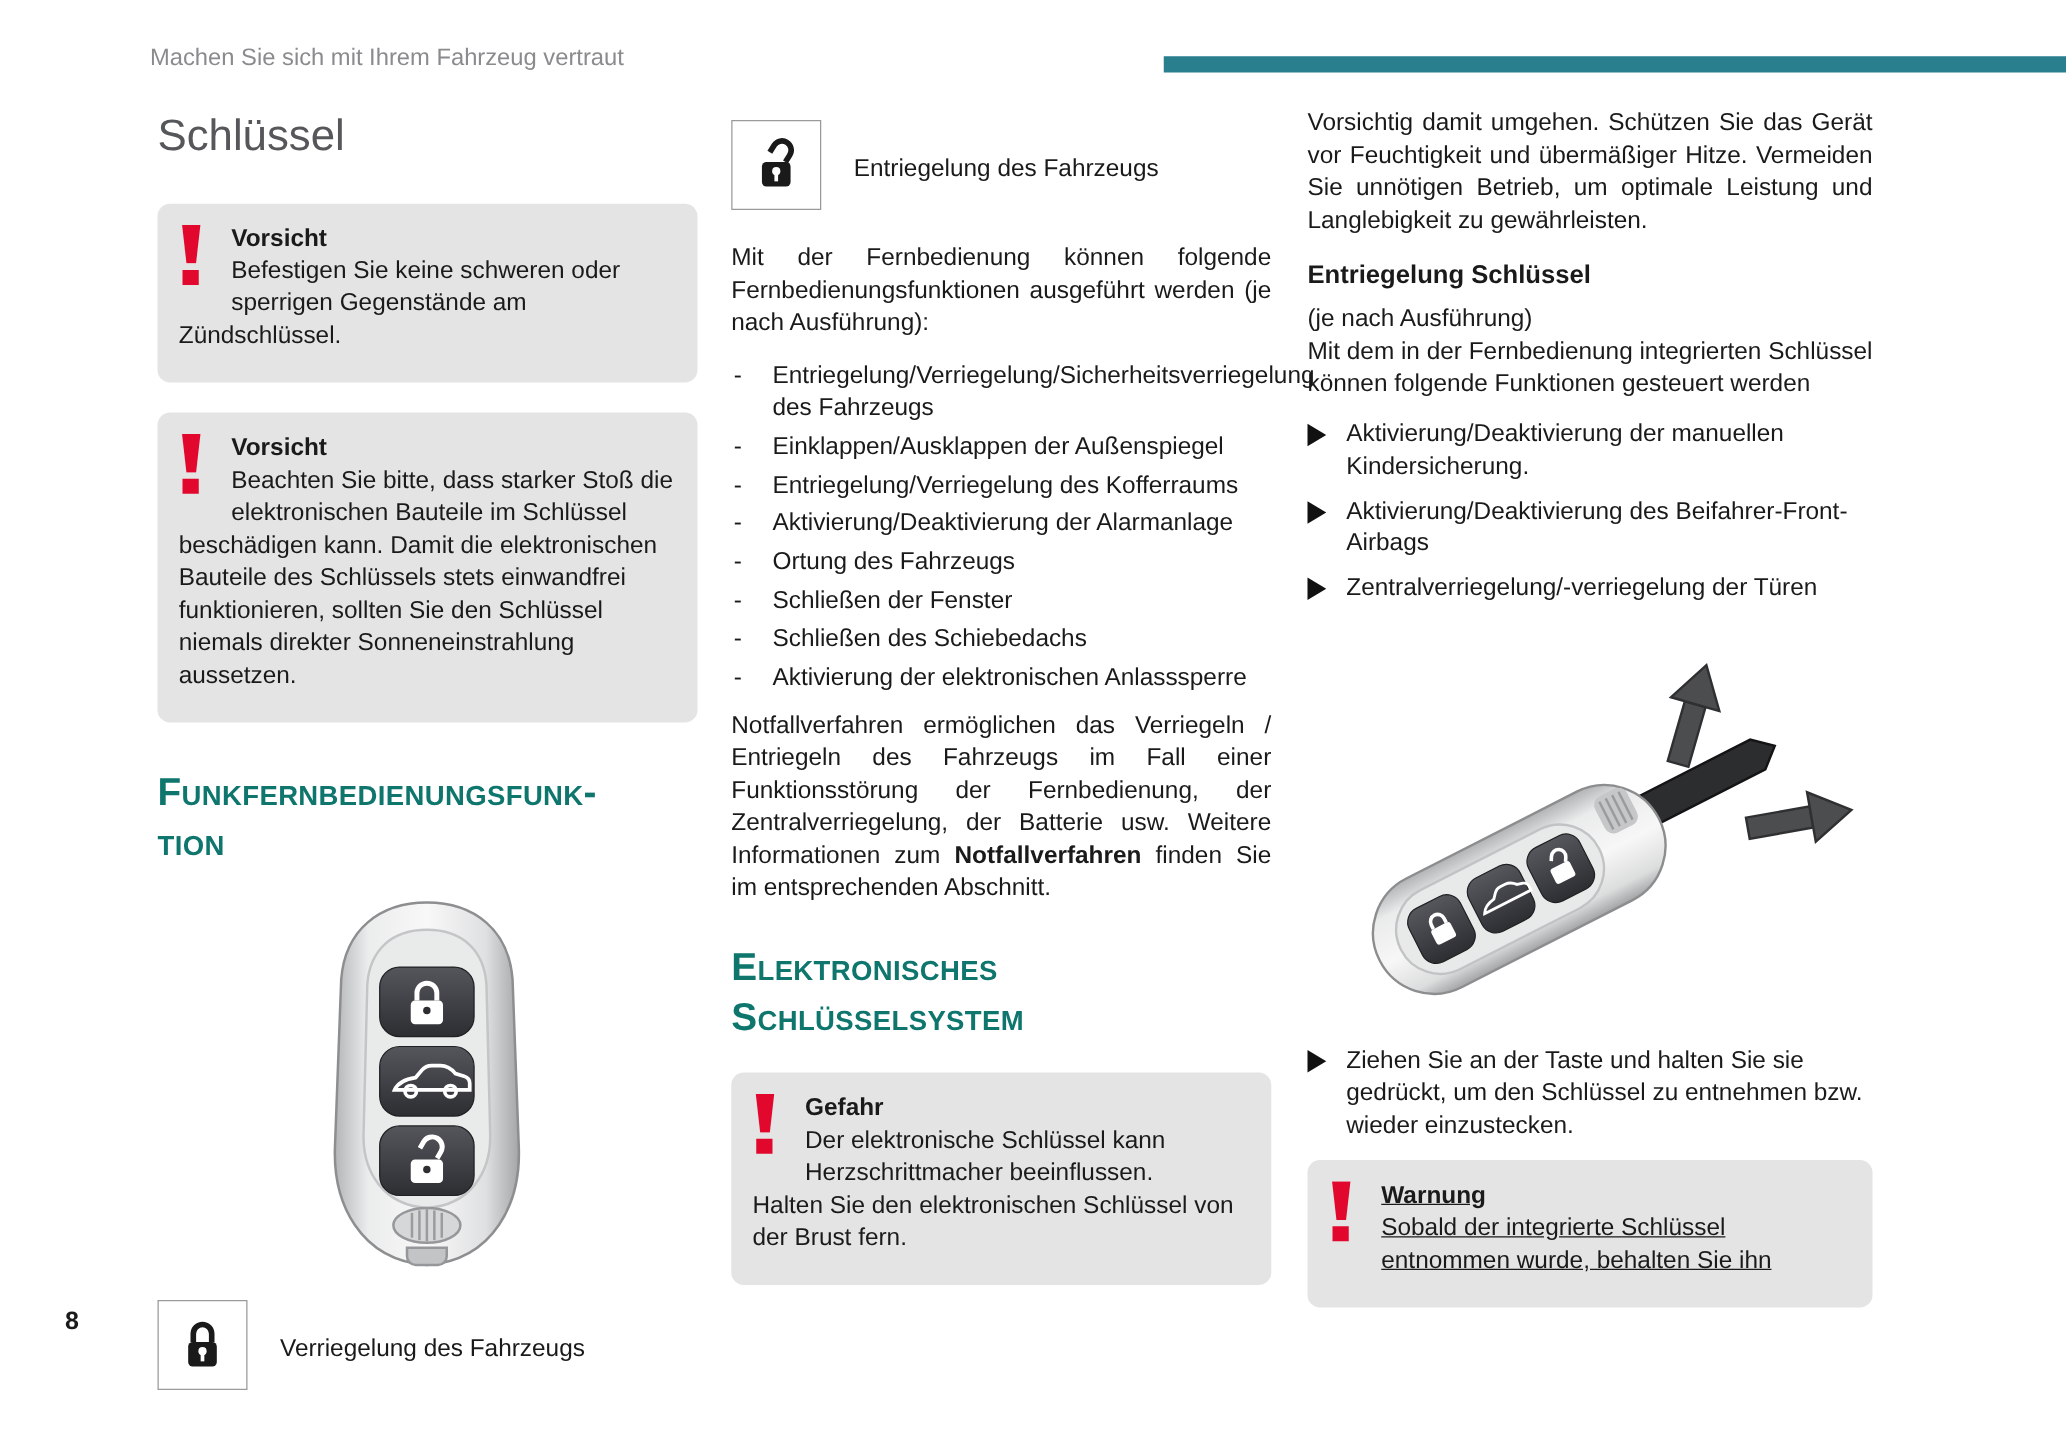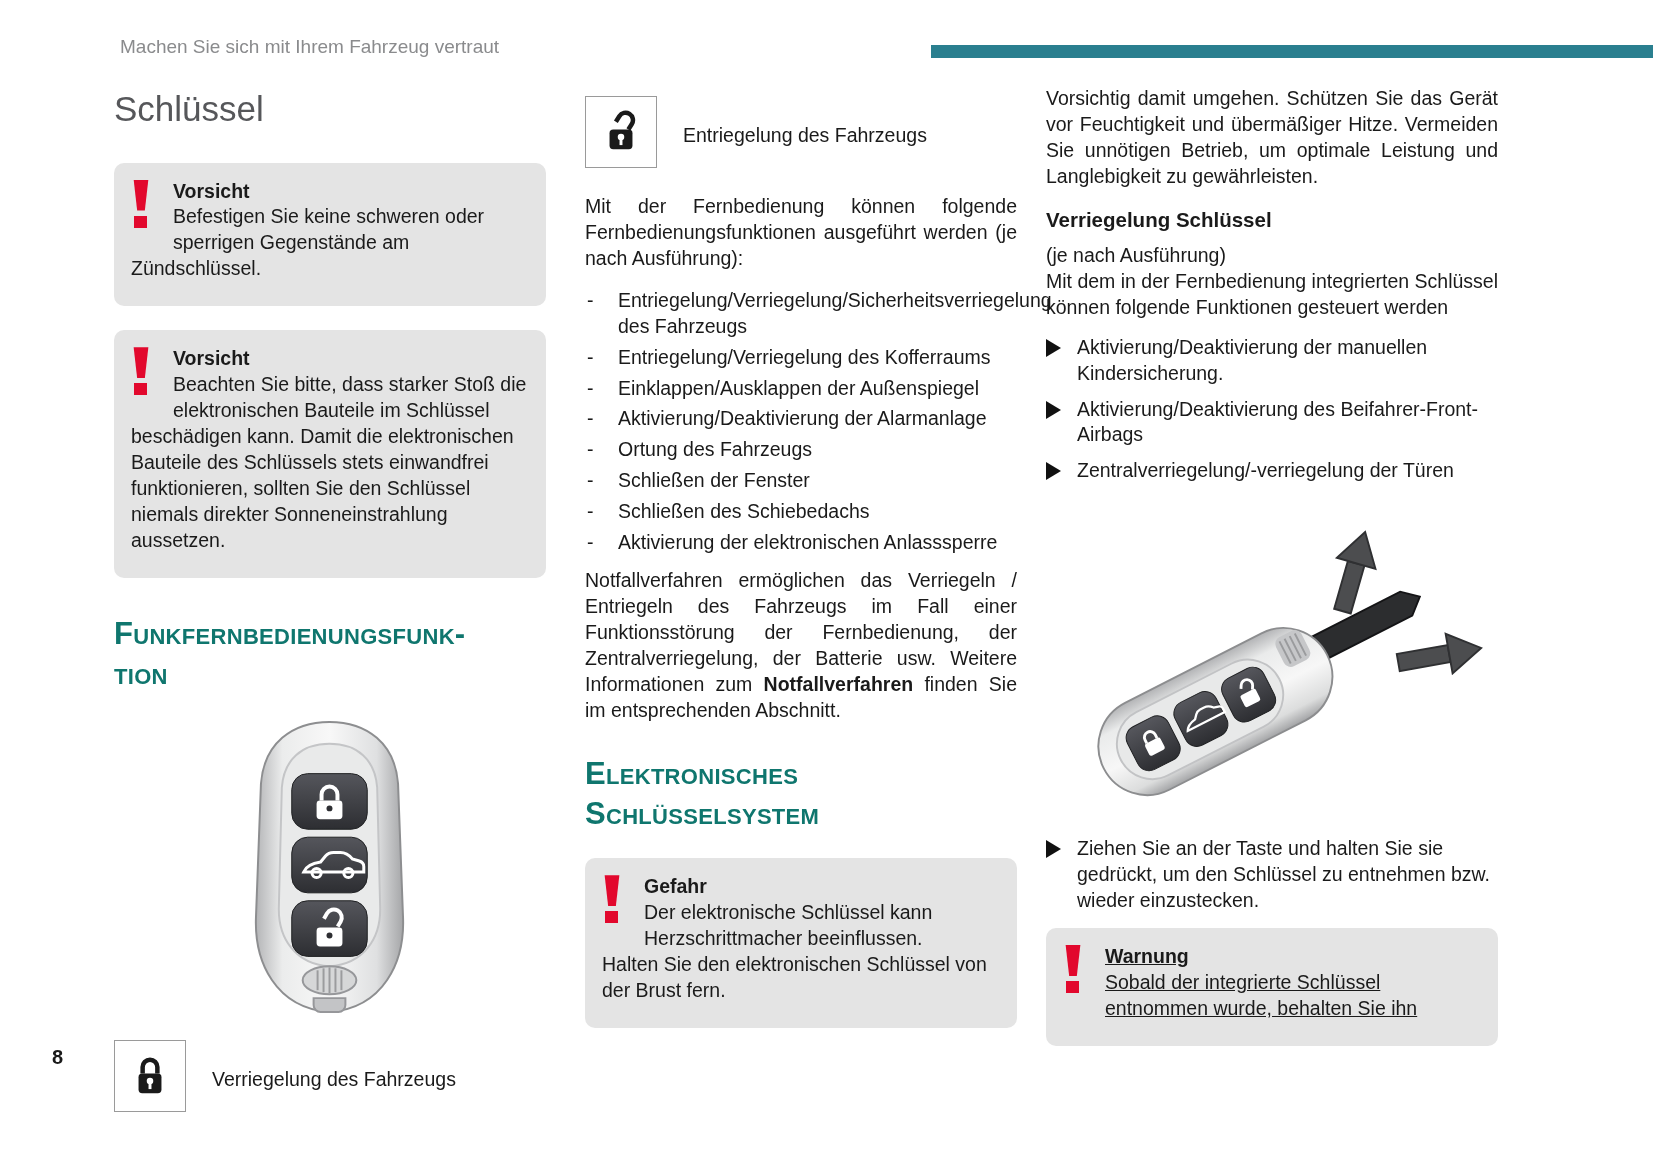--- a/index.html
+++ b/index.html
@@ -12,21 +12,21 @@
   html,body{background:#ffffff;}
   body{
     width:1653px;height:1165px;
     font-family:"Liberation Sans",sans-serif;
     color:var(--ink);
   }
   .page{position:relative;width:1653px;height:1165px;background:#fff;overflow:hidden;border-radius:10px;}
   .running-header{position:absolute;left:120px;top:36px;font-size:19px;color:#8a8b8d;}
   .accent-bar{position:absolute;left:931px;top:45px;width:722px;height:13px;background:var(--accent);}
   .col{position:absolute;font-size:19.5px;line-height:1.33;}
-  .col1{left:114px;top:86px;width:432px;}
+  .col1{left:126px;top:86px;width:432px;}
   .col2{left:585px;top:96px;width:432px;}
   .col3{left:1046px;top:86px;width:452px;}
   .title{font-size:35px;font-weight:400;color:#56575a;margin-bottom:30px;}
   .notice{background:var(--graybox);border-radius:10px;padding:14px 17px 24px;margin-bottom:24px;overflow:hidden;}
   .excl{float:left;width:28px;height:52px;margin:3px 12px 2px 2px;}
   .excl-bar{display:block;width:16px;height:31px;background:var(--red);clip-path:polygon(4% 0,96% 0,74% 100%,26% 100%);}
   .excl-dot{display:block;width:13px;height:12px;margin:5px 0 0 1px;background:var(--red);}
   .notice-title{font-weight:700;padding-top:2px;}
   .sc-heading{font-variant:small-caps;font-weight:700;font-size:31px;line-height:1.3;color:#0f766e;letter-spacing:.3px;margin:36px 0 24px;}
   .col2 .sc-heading{margin-top:30px;}
@@ -152,22 +152,22 @@
         </svg>
       </div>
       <div class="icon-caption">Entriegelung des Fahrzeugs</div>
     </div>
 
 
     <p class="para">Mit der Fernbedienung können folgende Fernbedienungsfunktionen ausgeführt werden (je nach Ausführung):</p>
 
     <ul class="dash-list">
       <li>Entriegelung/Verriegelung/Sicherheitsverriegelung des Fahrzeugs</li>
+      <li>Einklappen/Ausklappen der Außenspiegel</li>
       <li>Entriegelung/Verriegelung des Kofferraums</li>
-      <li>Einklappen/Ausklappen der Außenspiegel</li>
       <li>Aktivierung/Deaktivierung der Alarmanlage</li>
       <li>Ortung des Fahrzeugs</li>
       <li>Schließen der Fenster</li>
       <li>Schließen des Schiebedachs</li>
       <li>Aktivierung der elektronischen Anlasssperre</li>
     </ul>
 
     <p class="para"><span>Notfallverfahren ermöglichen das Verriegeln / Entriegeln des Fahrzeugs im Fall einer Funktionsstörung der Fernbedienung, der Zentralverriegelung, der Batterie usw. Weitere Informationen zum </span><span class="bold">Notfallverfahren</span><span> finden Sie im entsprechenden Abschnitt.</span></p>
 
     <h2 class="sc-heading"><span>Elektronisches</span><br><span>Schlüsselsystem</span></h2>
@@ -180,21 +180,21 @@
       <div class="notice-title">Gefahr</div>
       <div class="notice-body">Der elektronische Schlüssel kann Herzschrittmacher beeinflussen.</div>
       <div class="notice-body">Halten Sie den elektronischen Schlüssel von der Brust fern.</div>
     </div>
   </div>
 
   <div class="col col3">
 
     <p class="para">Vorsichtig damit umgehen. Schützen Sie das Gerät vor Feuchtigkeit und übermäßiger Hitze. Vermeiden Sie unnötigen Betrieb, um optimale Leistung und Langlebigkeit zu gewährleisten.</p>
 
-    <div class="subheading">Verriegelung Schlüssel</div>
+    <div class="subheading">Entriegelung Schlüssel</div>
 
     <p class="para tight">(je nach Ausführung)</p>
     <p class="para">Mit dem in der Fernbedienung integrierten Schlüssel können folgende Funktionen gesteuert werden</p>
 
     <ul class="arrow-list">
       <li><span class="tri"></span><span>Aktivierung/Deaktivierung der manuellen Kindersicherung.</span></li>
       <li><span class="tri"></span><span>Aktivierung/Deaktivierung des Beifahrer-Front-Airbags</span></li>
       <li><span class="tri"></span><span>Zentralverriegelung/-verriegelung der Türen</span></li>
     </ul>
 

